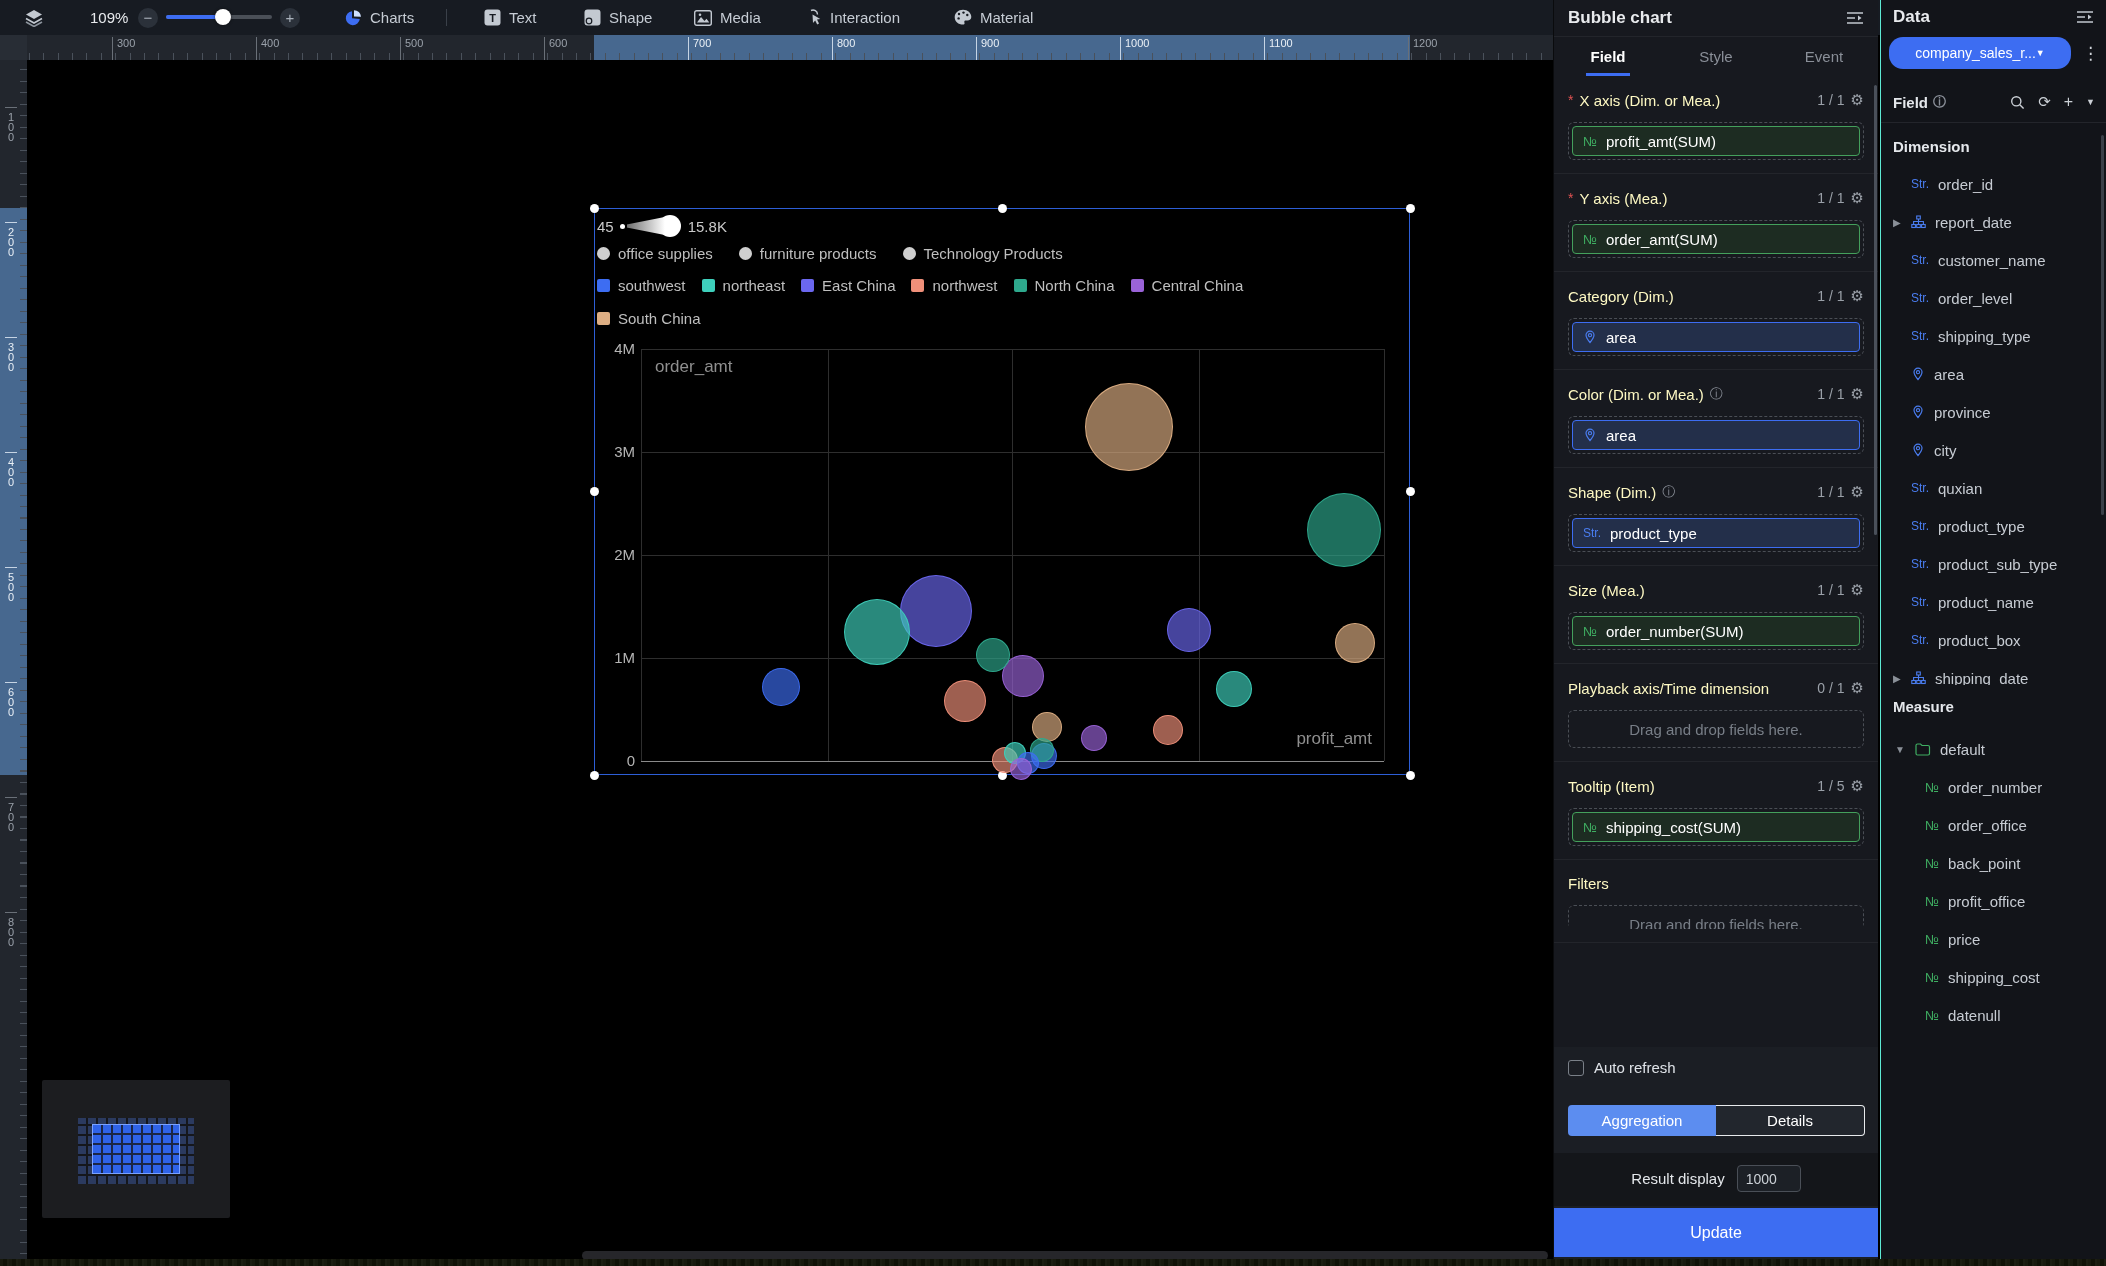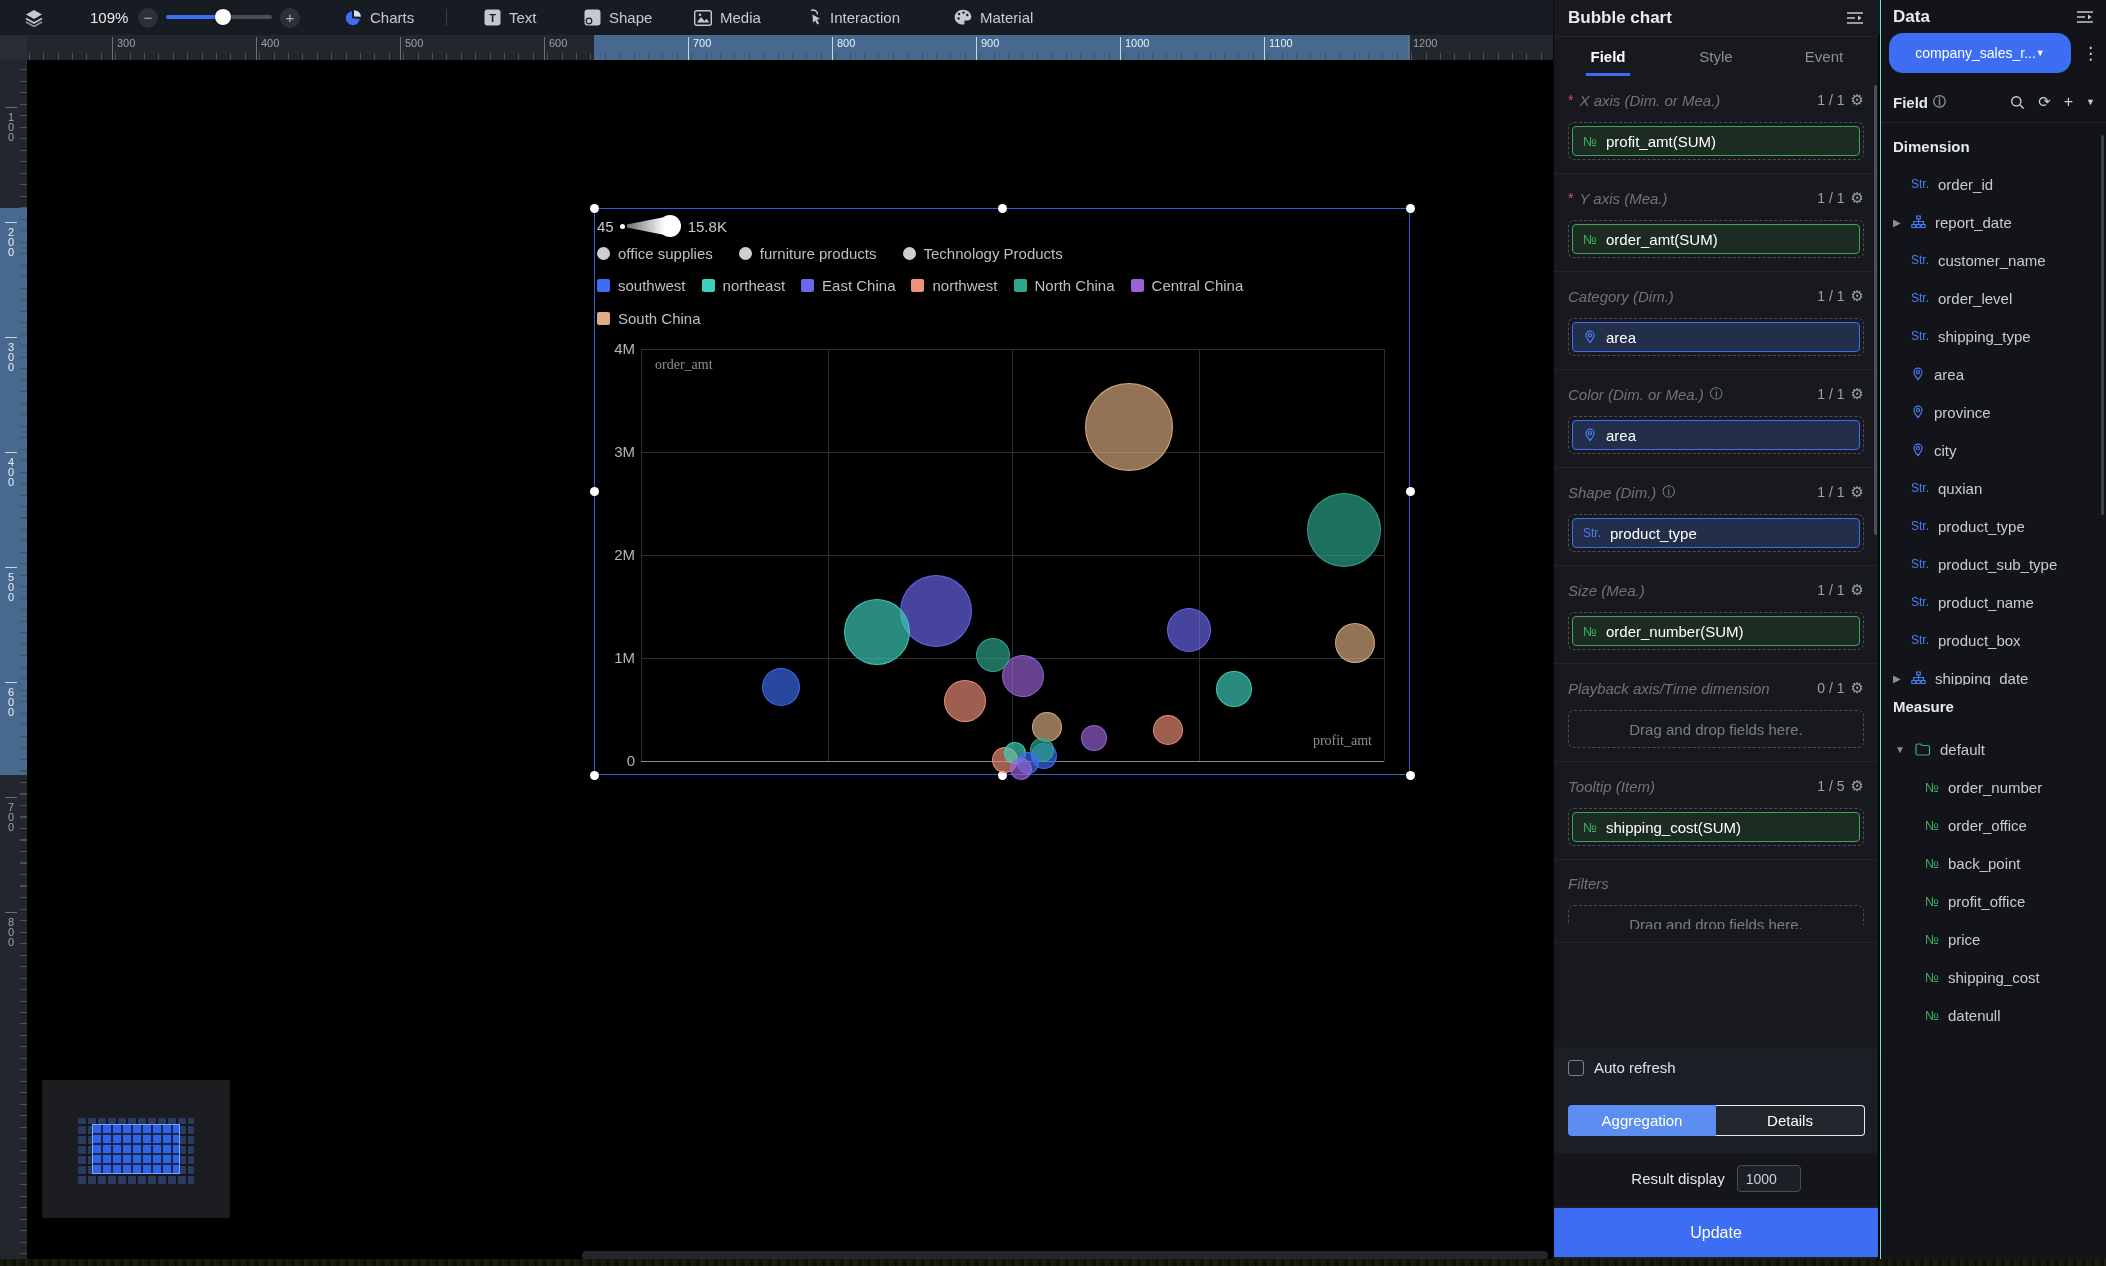--- a/index.html
+++ b/index.html
@@ -51,21 +51,21 @@
   .lg-circle { width:13px; height:13px; border-radius:50%; background:#cfcfcf; }
   .legend-color { position:absolute; left:2px; top:68px; width:730px; display:flex; flex-wrap:wrap; column-gap:26px; row-gap:5px;gap:16px; }
   .lg-sq { width:13px; height:13px; border-radius:2px; }
 
   .plot { position:absolute; left:46px; top:140px; width:743px; height:412px; }
   .gl-h { position:absolute; left:0; width:743px; height:1px; background:#2e2e2e; }
   .gl-h.axis { background:#8a8a8a; }
   .gl-v { position:absolute; top:0; width:1px; height:412px; background:#2e2e2e; }
   .ylab { position:absolute; left:0; width:40px; text-align:right; color:#b5b5b5; font-size:15px; }
   .bubble { position:absolute; border-radius:50%; }
-  .axis-name { position:absolute; color:#8f8f8f; font-size:14px;font-family:Liberation Serif, serif; }
+  .axis-name { position:absolute; color:#8f8f8f; font-size:17px; }
   .axis-name.y { left:14px; top:8px; }
   .axis-name.x { right:12px; bottom:12px; }
 
   
   .minimap { position:absolute; left:15px; top:1020px; width:188px; height:138px; background:#1c1d20; border-radius:2px; }
   .mini-grid { position:absolute; left:36px; top:38px; width:116px; height:66px; background-color:#2b3a5f;
      background-image:repeating-linear-gradient(90deg,transparent 0 8px,#15171c 8px 10px),repeating-linear-gradient(0deg,transparent 0 8px,#15171c 8px 10px); }
   .mini-view { position:absolute; left:50px; top:44px; width:88px; height:50px; background-color:#2f63e9; border:1px solid #7ba2ff;
      background-image:repeating-linear-gradient(90deg,transparent 0 8px,#1b2646 8px 10px),repeating-linear-gradient(0deg,transparent 0 8px,#1b2646 8px 10px); }
 
@@ -78,21 +78,21 @@
   .cp-head { position:absolute; left:0; top:0; width:100%; height:36px; display:flex; align-items:center; padding:4px 14px; }
   .cp-title { color:#e8eaed; font-size:17px; font-weight:bold; }
   .collapse-icon { margin-left:auto; display:flex; }
   .cp-tabs { position:absolute; left:0; top:36px; width:100%; height:40px; display:flex; border-top:1px solid #23252b; }
   .cp-tab { flex:1; display:flex; align-items:center; justify-content:center; color:#8a8f98; font-size:15px; position:relative; }
   .cp-tab.active { color:#fff; font-weight:bold; }
   .cp-tab.active::after { content:''; position:absolute; bottom:0; left:50%; transform:translateX(-50%); width:44px; height:3px; background:#3D6DF2; }
   .cp-scroll { position:absolute; left:0; top:76px; width:100%; height:971px; overflow:hidden; }
   .sec { padding:15px 14px 13px; border-bottom:1px solid #23252b; }
   .sec-h { display:flex; align-items:center; gap:6px; margin-bottom:13px; }
-  .sec-label { color:#737373; font-size:15px; white-space:nowrap;font-style:italic; }
+  .sec-label { color:#fef9c3; font-size:15px; white-space:nowrap; }
   .star { color:#e05252; font-size:14px; }
   .info-ic { color:#8a8f98; font-size:13px; }
   .cnt { margin-left:auto; color:#9aa0a8; font-size:14px; white-space:nowrap; }
   .gear { color:#9aa0a8; font-size:15px; }
   .chipwrap { border:1px dashed #4a4e55; border-radius:6px; padding:3px; }
   .chipwrap.clipped { height:24px; overflow:hidden; }
   .chip { height:30px; border-radius:4px; display:flex; align-items:center; gap:9px; padding:0 10px; font-size:15px; color:#fff; }
   .chip.measure { background:#1d2c22; border:1px solid #44a05c; }
   .chip.dimension { background:#232f4a; border:1px solid #3d6df2; }
   .num-ic { color:#3fae62; font-size:13px; }
@@ -107,21 +107,21 @@
   .seg-b { flex:1; background:#22262d; border:1px solid #e8eaed; border-left:none; color:#fff; display:flex; align-items:center; justify-content:center; font-size:15px; border-radius:0 4px 4px 0; }
   .result-row { position:absolute; left:0; top:118px; width:100%; display:flex; align-items:center; justify-content:center; gap:12px; color:#e4e7eb; font-size:15px; }
   .result-input { width:64px; height:27px; background:#1c2026; border:1px solid #4a4f57; border-radius:4px; color:#ccd1d7; font-size:14px; padding:0 8px; font-family:inherit; }
   .update-btn { position:absolute; left:0; top:161px; width:100%; height:49px; background:#3D6DF2; color:#fff; font-size:16px; display:flex; align-items:center; justify-content:center; }
   .cp-scrollbar { position:absolute; right:1px; top:85px; width:3px; height:450px; background:#4a505a; border-radius:2px; }
 
   
   .data-panel { position:absolute; left:1880px; top:0; width:226px; height:1266px; background:#121419; z-index:40; border-left:1px solid #5eead4; }
   .dp-head { position:absolute; left:0; top:0; width:100%; height:34px; display:flex; align-items:center; padding:0 12px; color:#e8eaed; font-size:17px; font-weight:bold; }
   .dp-dataset-row { position:absolute; left:8px; top:38px; width:210px; height:30px; display:flex; align-items:center; }
-  .dataset-pill { width:182px; height:40px; background:#3D6DF2; border-radius:14px; color:#fff; font-size:14px; display:flex; align-items:center; justify-content:center; gap:0; white-space:nowrap; }
+  .dataset-pill { width:182px; height:32px; background:#3D6DF2; border-radius:14px; color:#fff; font-size:14px; display:flex; align-items:center; justify-content:center; gap:0; white-space:nowrap; }
   .caret { font-size:9px; color:#fff; }
   .dots { margin-left:auto; color:#d0d4da; font-size:17px; }
   .dp-field-row { position:absolute; left:12px; top:90px; width:202px; height:24px; display:flex; align-items:center; gap:5px; color:#e4e7eb; font-size:15px; font-weight:bold; }
   .dp-icons { margin-left:auto; display:flex; align-items:center; gap:13px; color:#cbd0d6; font-weight:normal; }
   .dp-divider { position:absolute; left:0; top:122px; width:100%; height:1px; background:#23252b; }
   .dp-sec-label { position:absolute; left:12px; color:#e4e7eb; font-size:15px; font-weight:bold; }
   .dp-dims { position:absolute; left:0; top:165px; width:100%; height:520px; overflow:hidden; }
   .dp-measures { position:absolute; left:0; top:730px; width:100%; }
   .drow { position:relative; height:38px; display:flex; align-items:center; gap:9px; padding-left:30px; color:#c7ccd3; font-size:15px; white-space:nowrap; }
   .drow .rowcaret { position:absolute; left:12px; color:#8a9098; font-size:10px; }

